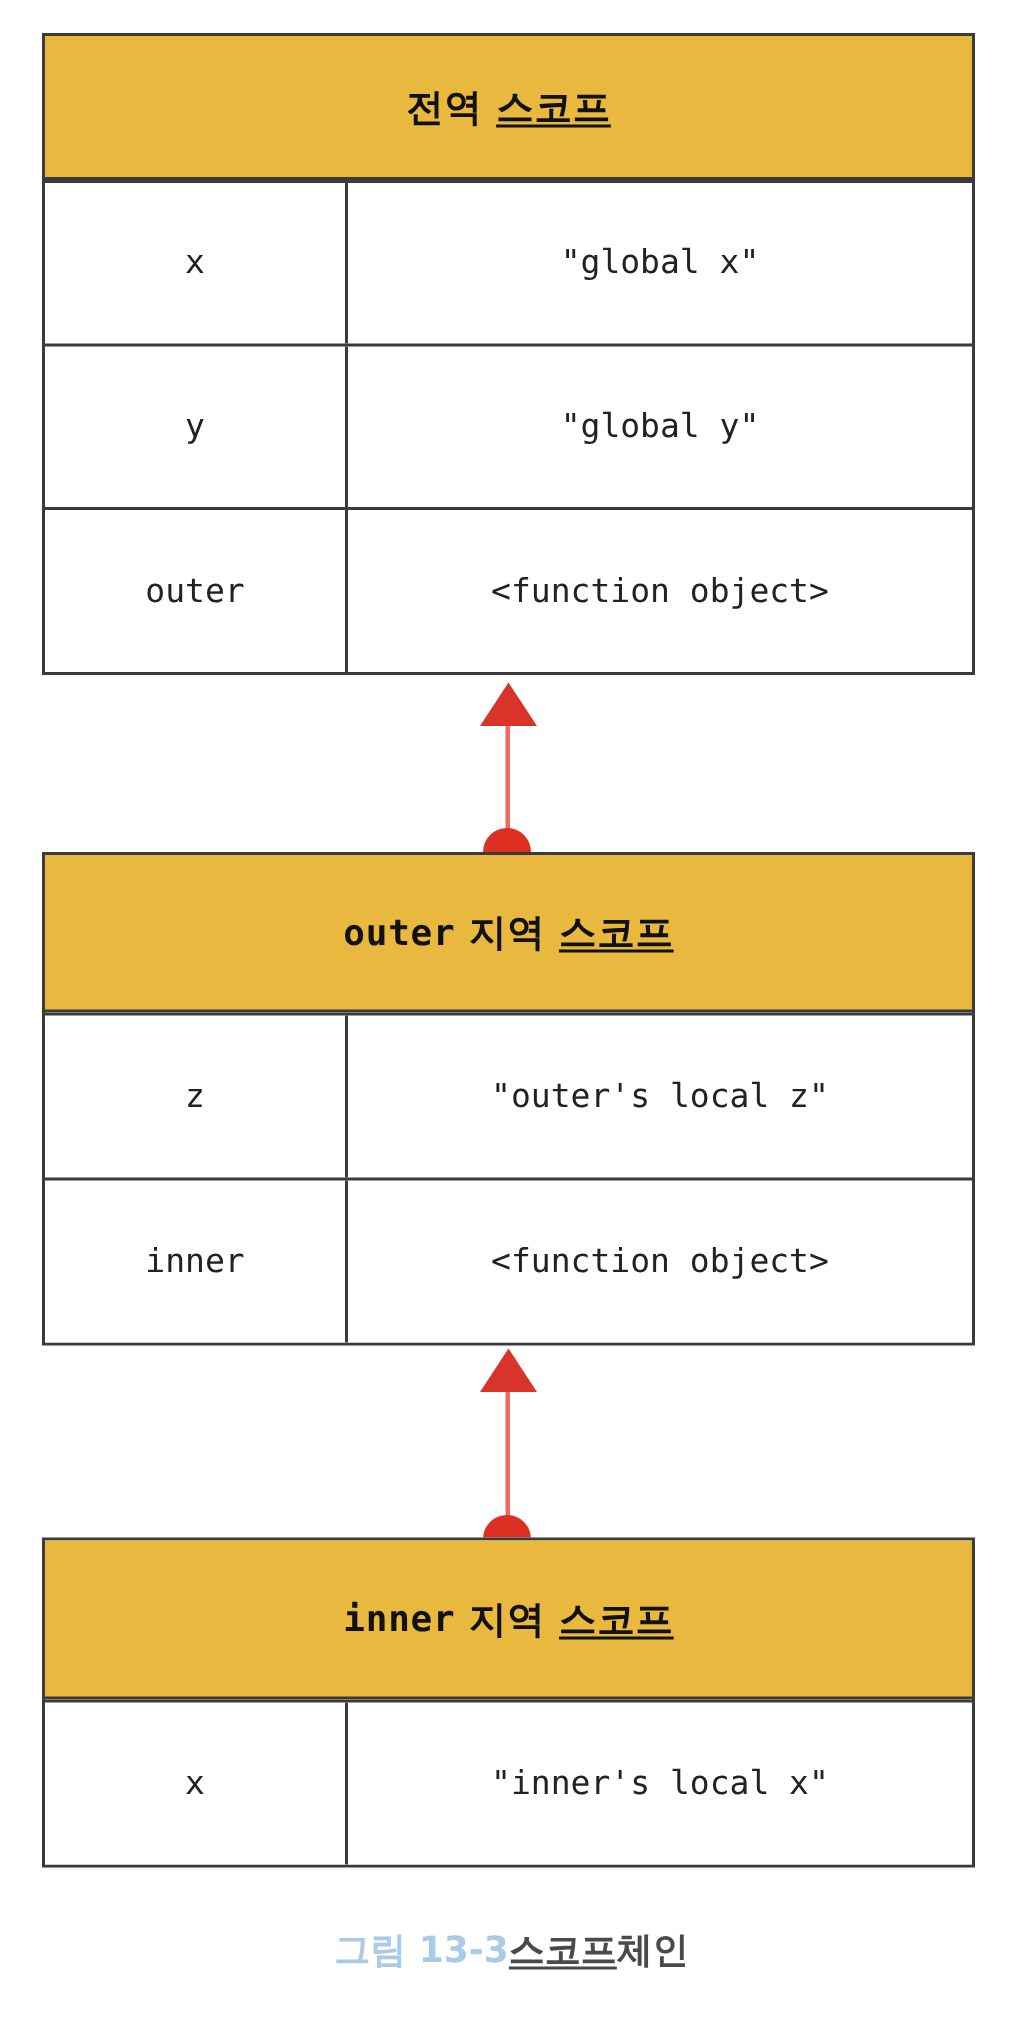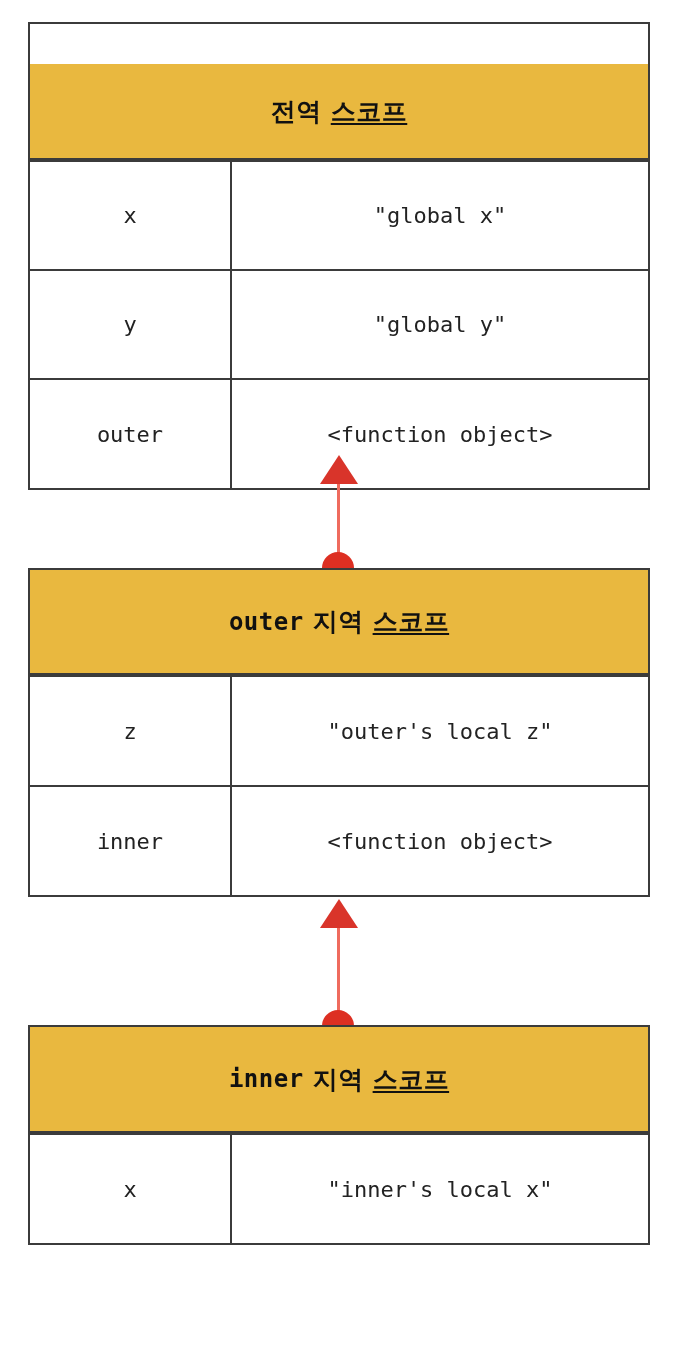--- a/index.html
+++ b/index.html
@@ -143,21 +143,21 @@
     text-decoration: underline;
     text-underline-offset: 3px;
   }
 </style>
 </head>
 <body>
 
 <div id="figure">
 
   <div class="scope-block" style="top:22px;">
-    <div class="scope-header" style="height:96px;margin-top:40px;">
+    <div class="scope-header" style="height:96px;">
       <span class="plain">전역</span>
       <span class="sp"></span>
       <span class="plain u">스코프</span>
     </div>
     <div class="scope-row" style="height:109px;">
       <div class="cell-name">x</div>
       <div class="cell-value">"global x"</div>
     </div>
     <div class="scope-row" style="height:109px;">
       <div class="cell-name">y</div>
@@ -206,14 +206,17 @@
       <span class="plain">지역</span>
       <span class="sp"></span>
       <span class="plain u">스코프</span>
     </div>
     <div class="scope-row" style="height:110px;">
       <div class="cell-name">x</div>
       <div class="cell-value">"inner's local x"</div>
     </div>
   </div>
 
+  <div class="caption" style="top:1284px;">
+    <span class="fig-no">그림 13-3</span><span class="sp"></span><span class="u">스코프</span><span class="sp"></span><span>체인</span>
+  </div>
 
 </div>
 
 </body></html>

